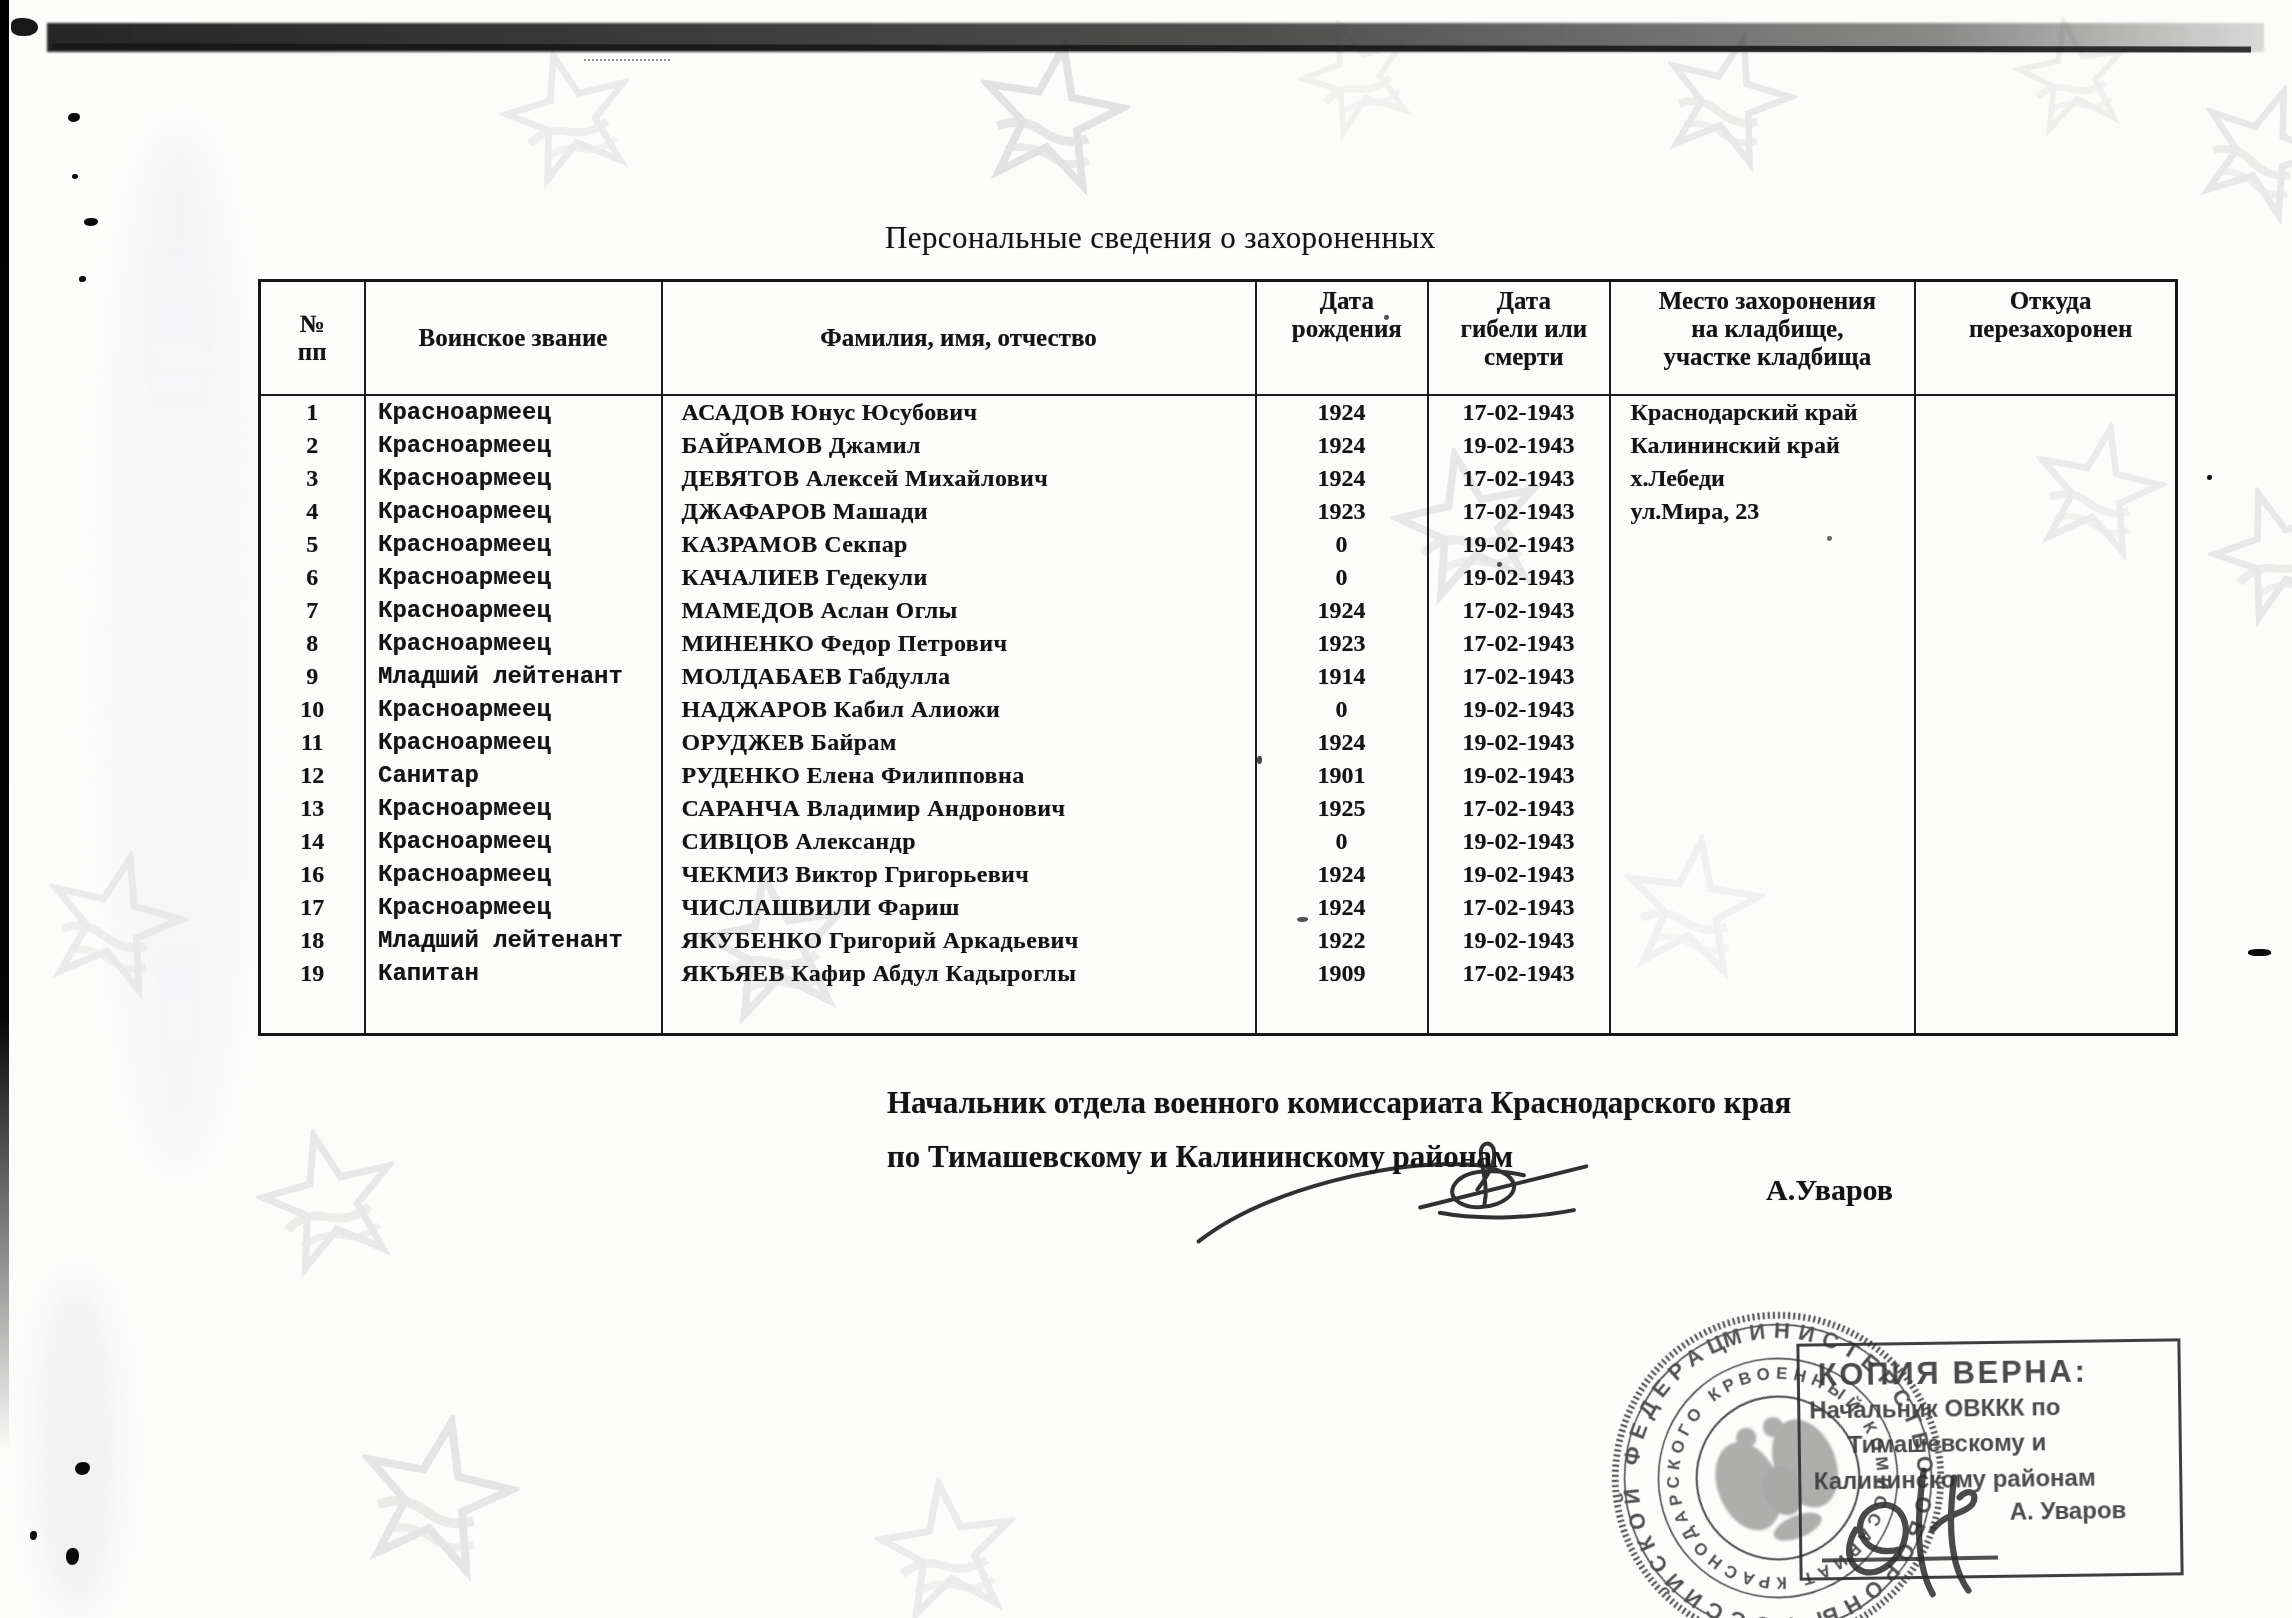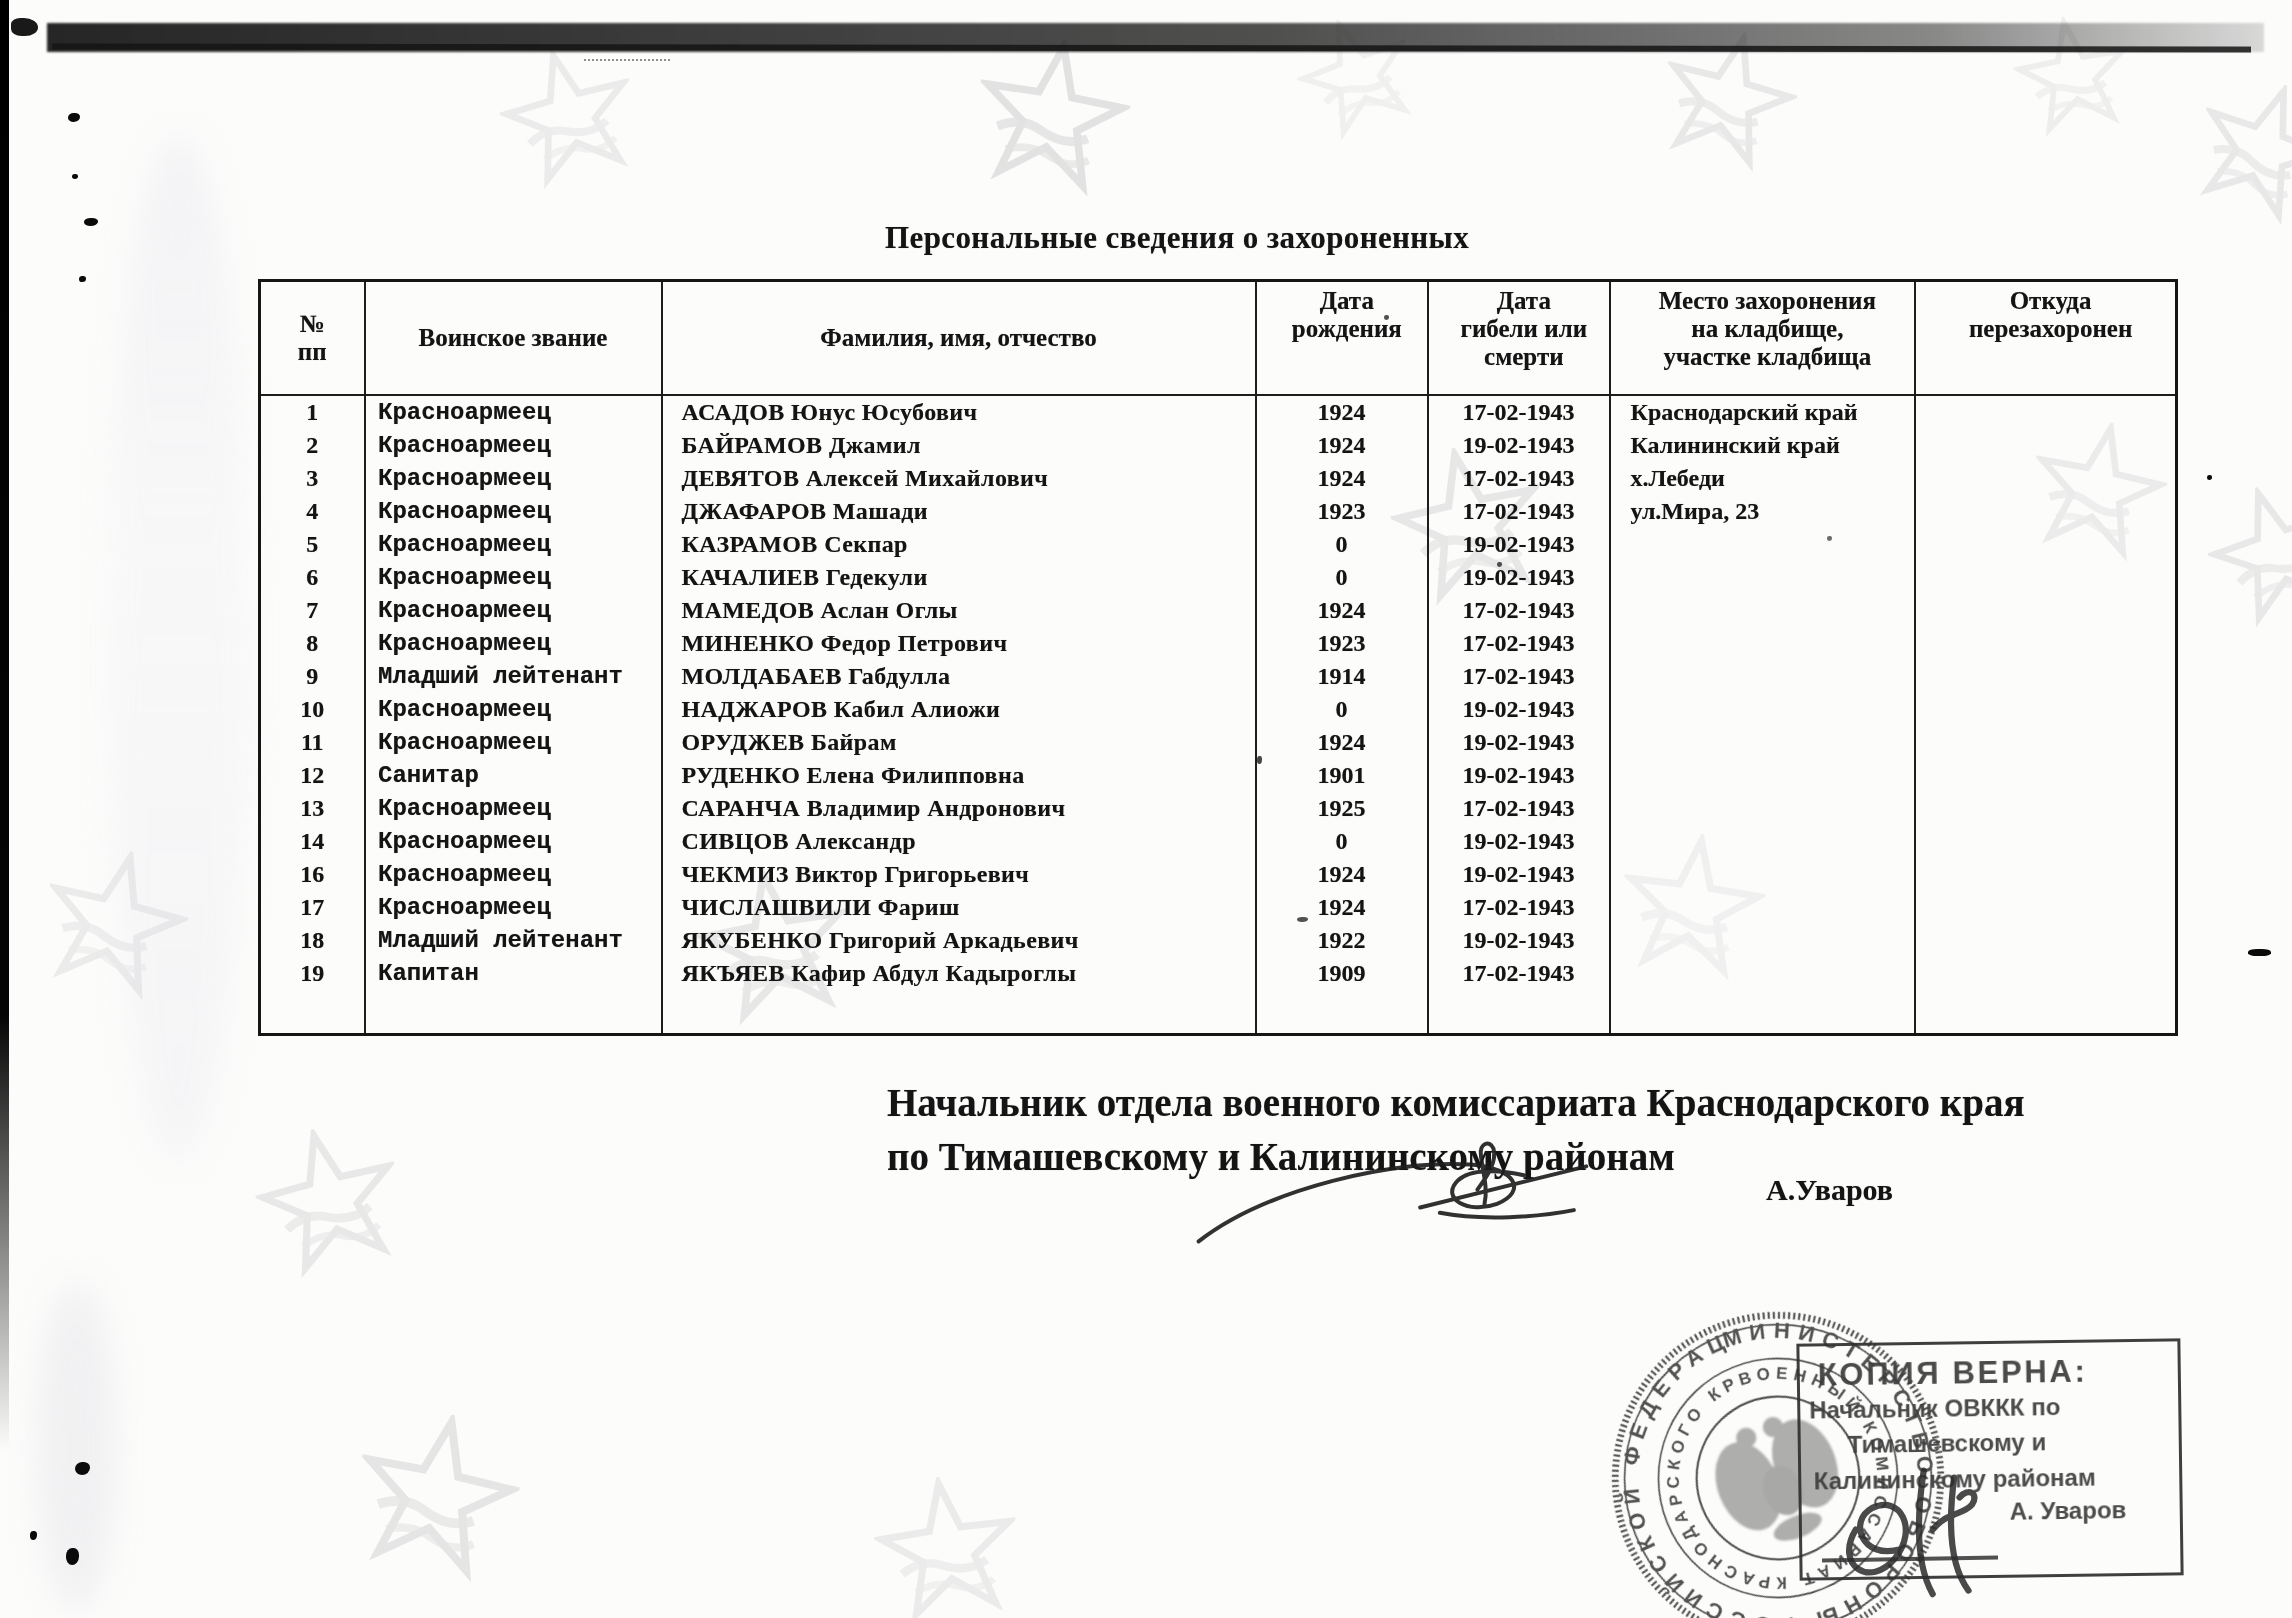--- a/index.html
+++ b/index.html
@@ -12,40 +12,40 @@
   .top-band-core{position:absolute;left:52px;top:45px;width:2199px;height:6.3px;background:#151515;opacity:.85;filter:blur(0.5px);transform:rotate(.08deg);}
   .left-strip{position:absolute;left:0;top:0;width:9px;height:1451px;
     background:linear-gradient(180deg,#000 0%,#050505 70%,rgba(0,0,0,0) 100%);}
   .corner-blob{position:absolute;left:10.7px;top:18px;width:27px;height:18px;background:#000;border-radius:40% 60% 55% 45%;opacity:.9;}
   .smudge{position:absolute;border-radius:50%;filter:blur(16px);}
   .spot{position:absolute;background:#0a0a0a;border-radius:50% 42% 55% 48%;}
   .dotted-line{position:absolute;left:584px;top:59px;width:86px;height:0;border-top:2.7px dotted #6b6b6b;opacity:.75;}
   
   .wm{position:absolute;pointer-events:none;}
   
-  .doc-title{position:absolute;left:885px;top:220px;font-size:31px;font-weight:bold;letter-spacing:0.4px;
+  .doc-title{position:absolute;left:885px;top:220px;font-size:31px;font-weight:normal;letter-spacing:0.4px;
     text-shadow:0 0 0.9px rgba(10,10,10,.4);}
   
   table.burial{position:absolute;left:258px;top:279px;width:1917px;border-collapse:collapse;table-layout:fixed;
     border:3.6px solid #161616;}
   table.burial th{border:2.7px solid #1d1d1d;font-size:25px;font-weight:bold;white-space:pre-line;
     text-shadow:0 0 0.7px rgba(10,10,10,.45);}
   table.burial td{border-left:2.7px solid #1d1d1d;border-right:2.7px solid #1d1d1d;border-top:none;border-bottom:none;
     font-size:24px;font-weight:bold;height:31px;line-height:31px;white-space:nowrap;overflow:hidden;
     text-shadow:0 0 0.7px rgba(10,10,10,.45);}
   th.h0,th.h1,th.h2{vertical-align:middle;text-align:center;height:107px;}
   th.h3,th.h4,th.h5,th.h6{vertical-align:top;text-align:center;padding:5.4px 0 0 10.7px;height:107px;}
   td.c0{text-align:center;}
   td.c1{padding-left:12.5px;font-family:Liberation Mono, monospace;}
   td.c2{padding-left:19px;letter-spacing:0.4px;}
   td.c3,td.c4{text-align:center;}
   td.c5{padding-left:20px;}
   tr.filler td{height:41px;}
   
-  .footer-block{position:absolute;left:887px;top:1076px;font-size:39px;font-weight:bold;line-height:54px;
+  .footer-block{position:absolute;left:887px;top:1076px;font-size:31px;font-weight:bold;line-height:54px;
     text-shadow:0 0 0.9px rgba(10,10,10,.4);}
   .signer-name{position:absolute;left:1766px;top:1173px;font-size:30px;font-weight:bold;
     text-shadow:0 0 0.9px rgba(10,10,10,.4);}
   .main-signature{position:absolute;left:1173px;top:1136px;}
   
   .seal{position:absolute;left:1600px;top:1300px;width:356px;height:356px;transform:rotate(-22deg);
     color:#3c3c3c;opacity:.88;filter:blur(0.4px);}
   .seal text{fill:#3b3b3b;font-family:"Liberation Sans",sans-serif;font-weight:bold;}
   .seal .ring-outer-text{font-size:26px;letter-spacing:9px;}
   .seal .ring-inner-text{font-size:20px;letter-spacing:6.5px;}

